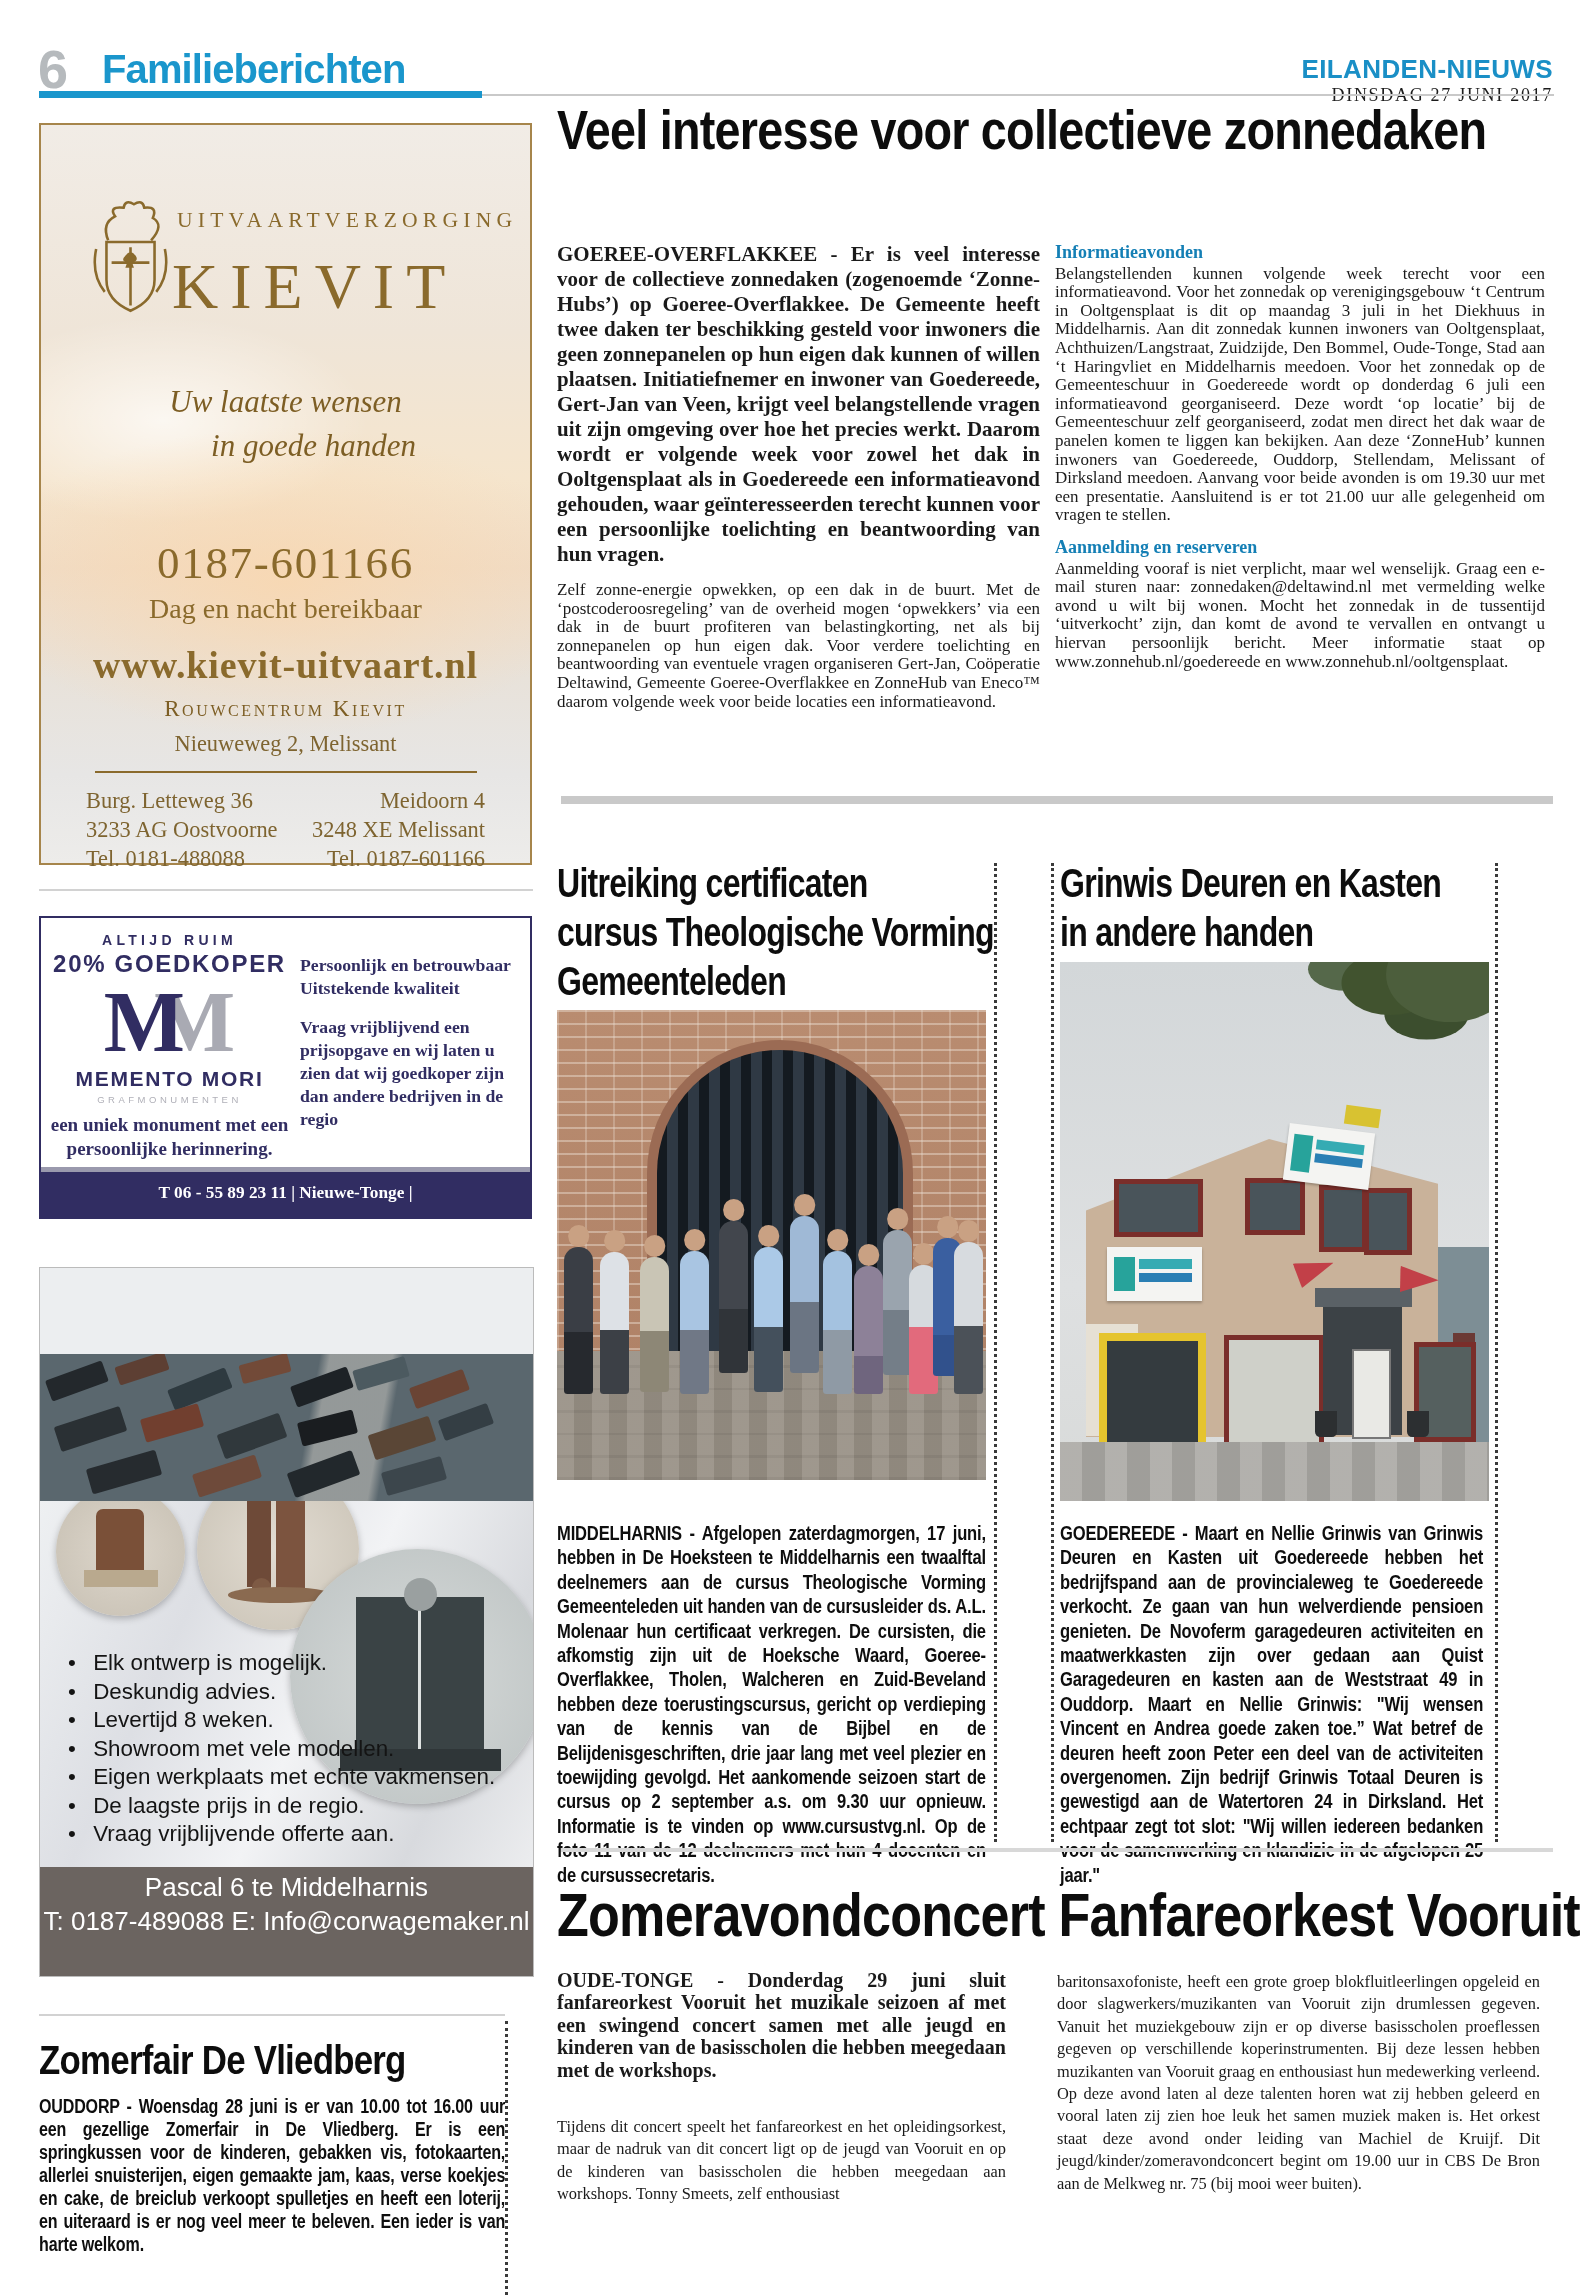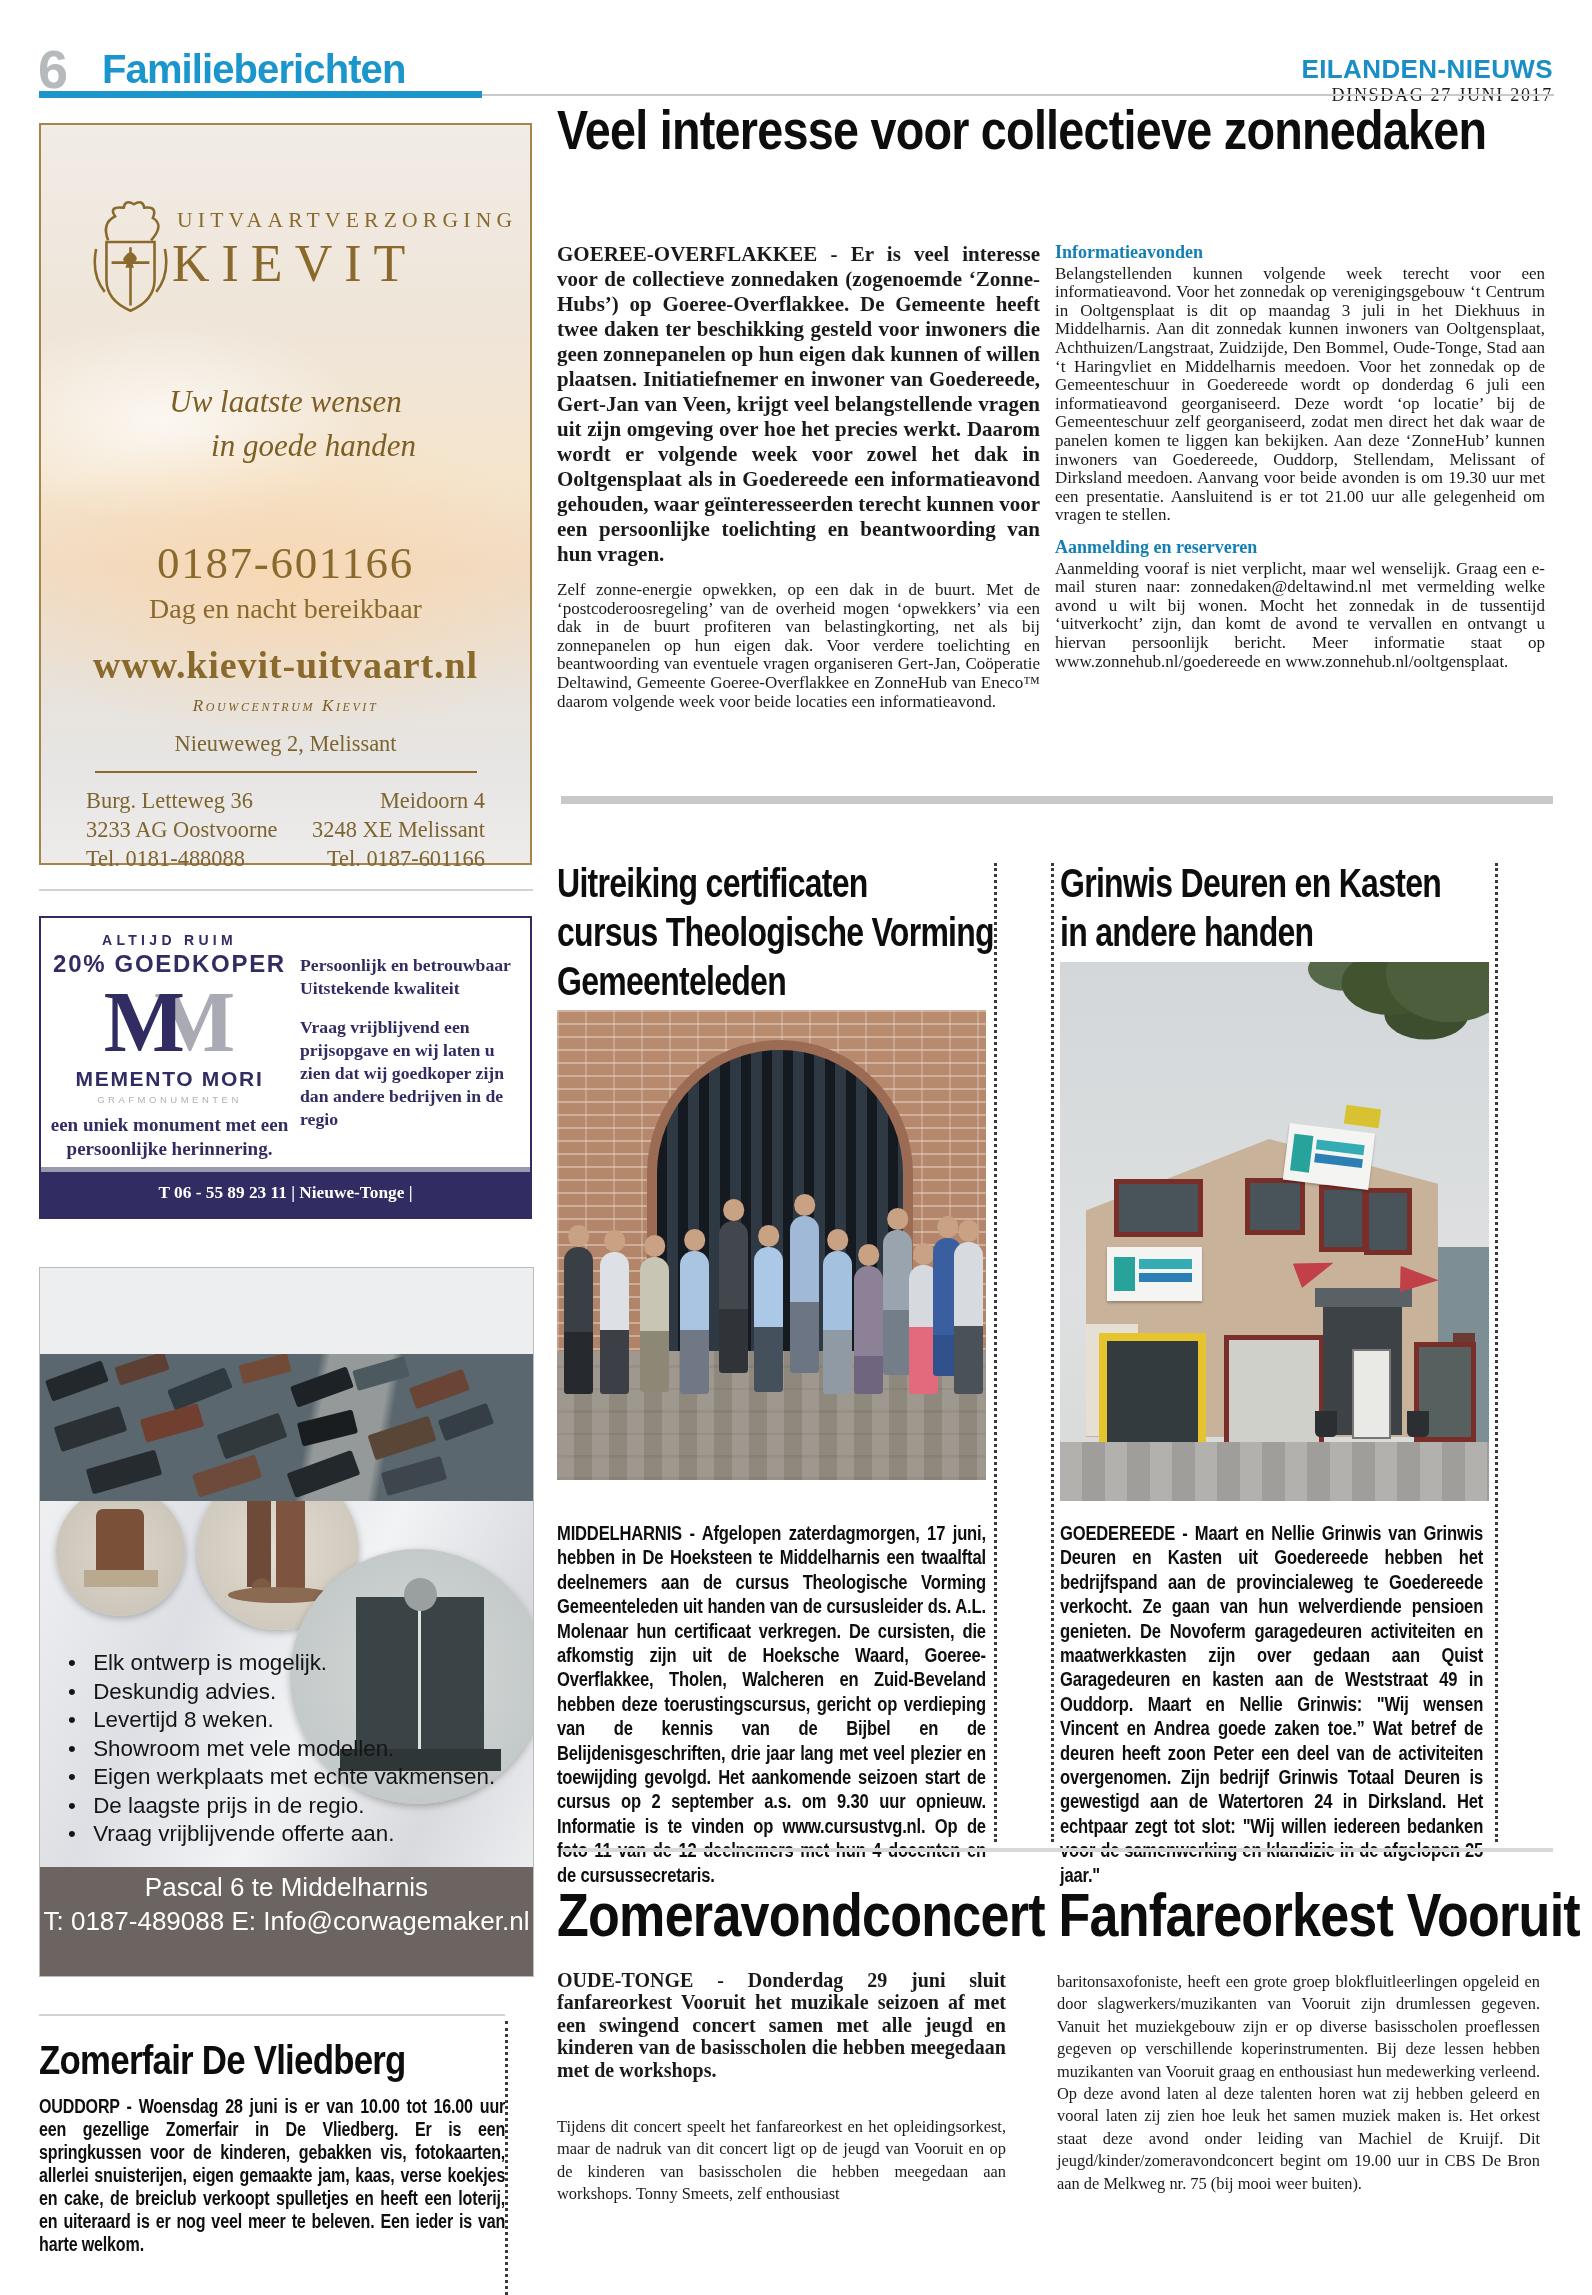--- a/index.html
+++ b/index.html
@@ -73,27 +73,27 @@
   .botR{left:1057px;top:1971px;width:483px;}
   .bot-lead{font:700 20px/22.4px "Liberation Serif",serif;}
   .bot-body{font:400 16.4px/22.4px "Liberation Serif",serif;}
   
   .kievit{left:39px;top:123px;width:489px;height:738px;border:2.6px solid #a6854b;color:#8a6a2c;
      background:
        radial-gradient(90% 30% at 50% 62%,rgba(249,215,175,.8),rgba(249,215,175,0) 70%),
        radial-gradient(60% 20% at 25% 40%,rgba(255,255,255,.7),rgba(255,255,255,0) 70%),
        linear-gradient(180deg,#f1ece6 0%,#efe5d8 28%,#f5e5cd 48%,#f0dcc6 60%,#e8e2da 75%,#e7e6e5 88%,#edecea 100%);}
   .kv-tag{left:136px;top:83px;font-size:21.6px;letter-spacing:5.2px;}
-  .kv-name{left:131px;top:109px;font-size:52px;letter-spacing:12px;font-weight:400;}
+  .kv-name{left:131px;top:125px;font-size:64px;letter-spacing:12px;font-weight:400;}
   .kv-center{left:0;width:100%;text-align:center;}
   .kv-slogan{font-style:italic;font-size:31px;line-height:43px;color:#7d5e24;}
   .kv-phone{font-size:45px;letter-spacing:1.7px;}
   .kv-avail{font-size:28px;}
   .kv-site{font-size:38px;font-weight:700;letter-spacing:0.9px;}
-  .kv-rc{font-size:17px;font-variant:small-caps;letter-spacing:2.6px;color:#7d5e24;font-style:italic;}
+  .kv-rc{font-size:23px;font-variant:small-caps;letter-spacing:2.6px;color:#7d5e24;}
   .kv-addr{font-size:22.4px;line-height:29px;color:#7e6430;}
   .kv-hr{left:54px;top:646px;width:382px;height:1.7px;background:#8a6a2c;}
   
   .memento{left:39px;top:916px;width:489px;height:299px;border:2.6px solid #312d62;background:#fff;
      font-family:"Liberation Serif",serif;color:#312d62;}
   .mm-left{position:absolute;left:7px;top:14px;width:243px;text-align:center;}
   .mm-promo1{font:700 14px "Liberation Sans",sans-serif;letter-spacing:4.3px;}
   .mm-promo2{font:700 24px "Liberation Sans",sans-serif;letter-spacing:1.7px;margin-top:1.7px;}
   .mm-ms{height:93px;margin-top:1.7px;}
   .mm-m1,.mm-m2{font:700 86px/86px "Liberation Serif",serif;display:inline-block;}

